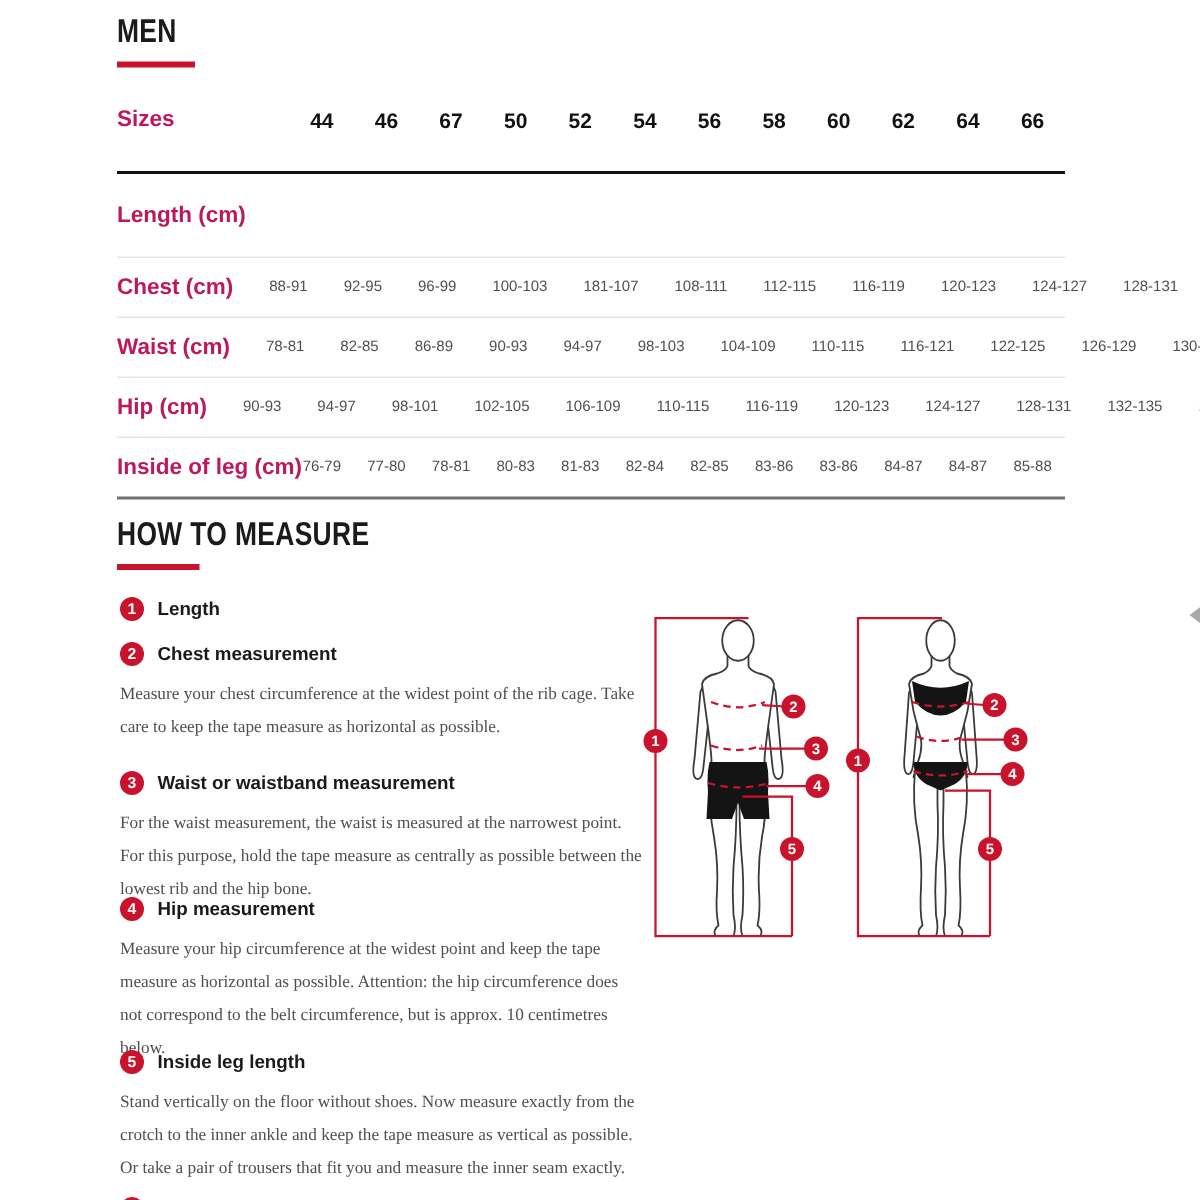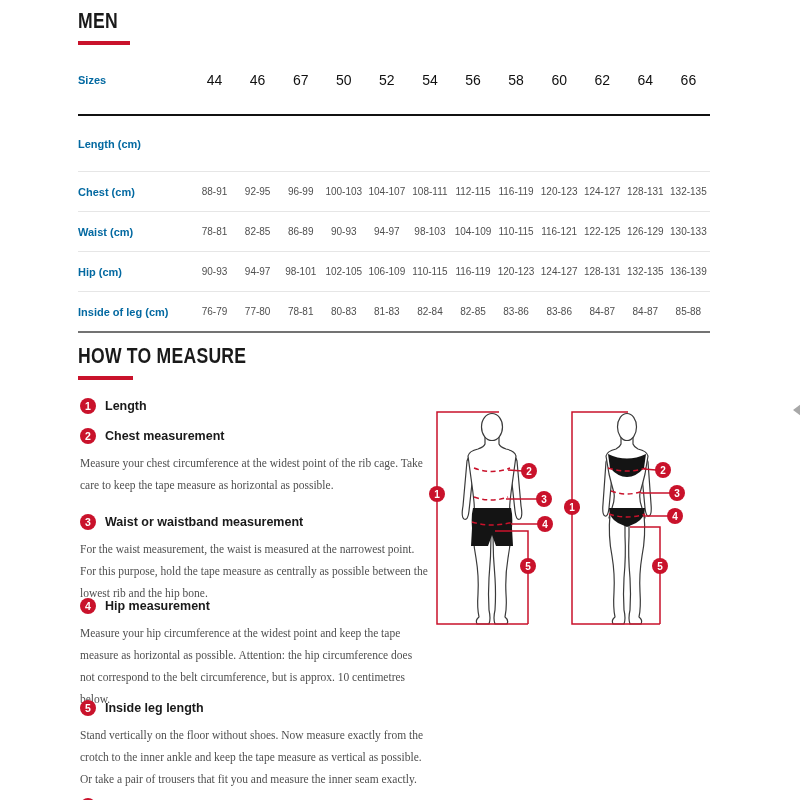--- a/index.html
+++ b/index.html
@@ -9,26 +9,26 @@
 
   .h-title { font-size:22px; font-weight:bold; color:#1a1a1a; letter-spacing:.3px;
              transform:scaleX(.8); transform-origin:left center; white-space:nowrap; }
   .red-bar { height:4px; background:#c9122b; margin-top:7px; }
   .bar-men { width:52px; }
   .bar-htm { width:55px; }
 
   
   .trow { display:flex; align-items:center; }
   .row-sizes { height:71px; border-bottom:2px solid #111; }
-  .row-mid   { height:40px; border-bottom:1px solid #e6e6e6; }
+  .row-mid   { height:40px; border-bottom:1px solid #e6e6e6;gap:24px; }
   .row-bench { height:56px; border-bottom:1px solid #e6e6e6; }
   .row-last  { height:41px; border-bottom:2px solid #737373; }
-  .tlabel { width:115px; font-size:11px; font-weight:bold; color:#0369a1; white-space:nowrap; }
+  .tlabel { width:115px; font-size:15px; font-weight:bold; color:#be185d; white-space:nowrap; }
   .tcell  { flex:1; text-align:center; font-size:10px; color:#4f4f4f; white-space:nowrap; }
-  .szh    { font-size:14px; font-weight:normal; color:#111; }
+  .szh    { font-size:14px; font-weight:bold; color:#111; }
   .bench  { flex:1; text-align:center; font-size:11.5px; color:#4f4f4f; }
 
   .htm-head { margin-top:10px; }
   .htm-body { position:relative; height:444px; }
 
   .step { position:absolute; left:2px; width:348px; }
   .step-head { display:flex; align-items:center; gap:9px; }
   .badge { width:16px; height:16px; border-radius:50%; background:#c9122b; color:#fff;
            font-size:10.5px; font-weight:bold; display:flex; align-items:center;
            justify-content:center; flex:0 0 16px; }
@@ -76,21 +76,21 @@
   <div class="trow row-bench">
     <div class="tlabel">Length (cm)</div>
   </div>
 
   <div class="trow row-mid">
     <div class="tlabel">Chest (cm)</div>
     <div class="tcell">88-91</div>
     <div class="tcell">92-95</div>
     <div class="tcell">96-99</div>
     <div class="tcell">100-103</div>
-    <div class="tcell">104-107</div>
+    <div class="tcell">181-107</div>
     <div class="tcell">108-111</div>
     <div class="tcell">112-115</div>
     <div class="tcell">116-119</div>
     <div class="tcell">120-123</div>
     <div class="tcell">124-127</div>
     <div class="tcell">128-131</div>
     <div class="tcell">132-135</div>
   </div>
 
   <div class="trow row-mid">

